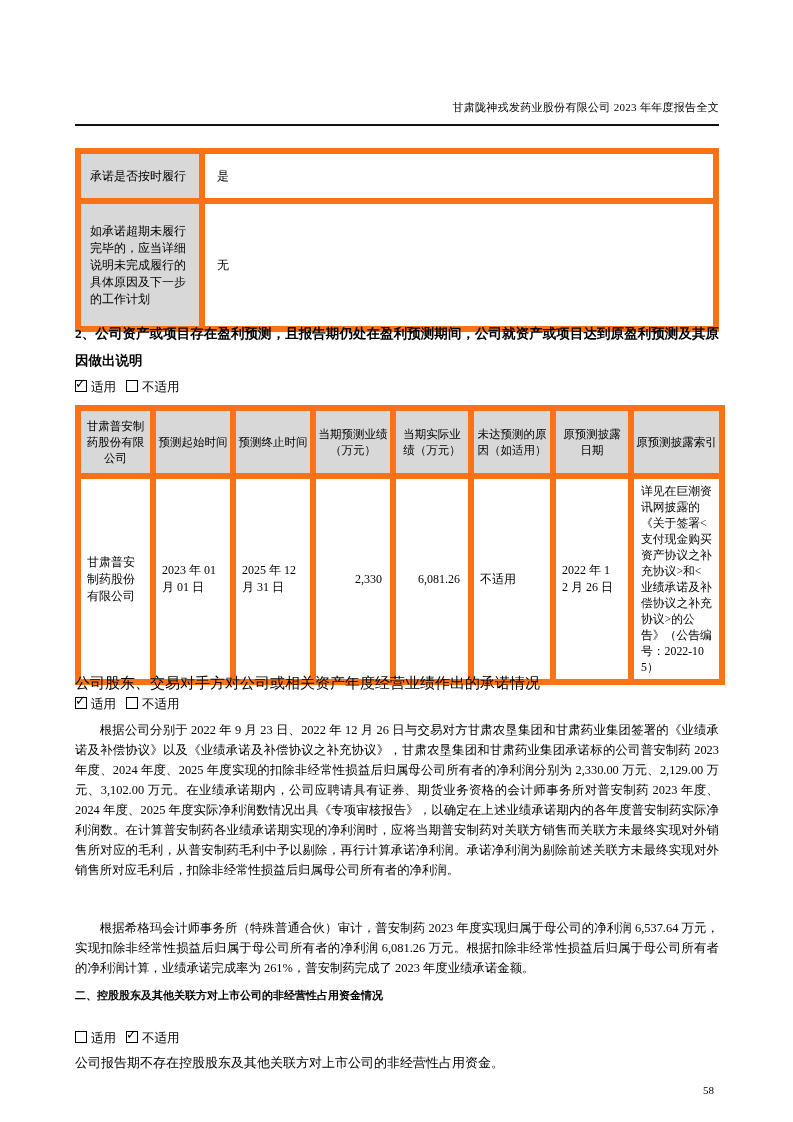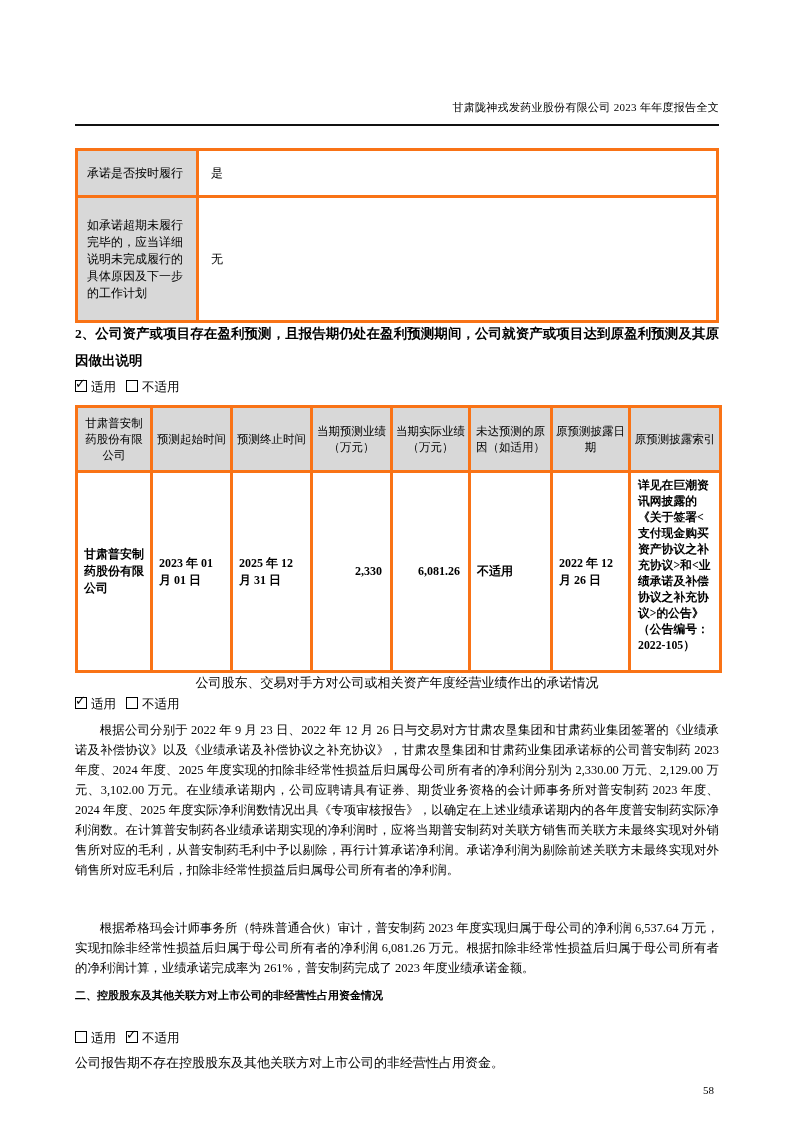--- a/index.html
+++ b/index.html
@@ -11,21 +11,21 @@
     font-family:"Liberation Serif","DejaVu Serif",serif;
     overflow:hidden;
     margin-top:48px;
   }
   .abs{position:absolute;}
   
   .doc-header{top:52px;left:75px;width:644px;text-align:right;font-size:11px;letter-spacing:.3px;}
   .header-rule{top:76px;left:75px;width:644px;border-top:2px solid #111;height:0;}
   
   table{border-collapse:collapse;table-layout:fixed;width:644px;}
-  td,th{border:3px solid #f97316;font-weight:normal;font-size:12px;word-break:break-all;}
+  td,th{border:6px solid #f97316;font-weight:normal;font-size:12px;word-break:break-all;}
   .shade{background:#d8d8d8;}
   
   .t1{top:100px;left:75px;}
   .t1 .lbl{width:100px;padding:4px 9px;line-height:17px;text-align:left;vertical-align:middle;}
   .t1 .val{padding:4px 12px;text-align:left;vertical-align:middle;}
   .t1 .r1 td{height:36px;}
   .t1 .r2 td{height:114px;}
   
   .sec2-heading{top:272px;left:75px;width:644px;font-size:13.5px;font-weight:bold;line-height:27px;text-align:justify;}
   
@@ -37,27 +37,27 @@
   .cb--checked::after{
     content:"✓";
     position:absolute;left:-1px;top:-5px;
     font-size:13px;font-weight:bold;
     font-family:"DejaVu Sans","Liberation Sans",sans-serif;
   }
   .app-gap{display:inline-block;width:10px;}
   
   .t2{top:357px;left:75px;}
   .t2 th{background:#d8d8d8;text-align:center;vertical-align:middle;padding:3px 2px;line-height:16px;font-size:11.5px;height:56px;}
-  .t2 td{vertical-align:middle;line-height:17px;padding:3px 6px;font-weight:bold;}
+  .t2 td{vertical-align:middle;line-height:17px;padding:3px 6px;}
   .t2 .row-main td{height:189px;}
   .t2 .num{text-align:right;padding-right:8px;}
   .t2 .datecell{padding-right:14px;}
   .t2 .idx{vertical-align:top;padding:4px 7px;line-height:16px;font-size:11.8px;}
   
-  .note-title{top:626px;left:75px;width:644px;font-size:13px;text-align:center;}
+  .note-title{top:626px;left:75px;width:644px;font-size:15px;}
   .para{left:75px;width:644px;font-size:12.4px;line-height:20px;text-align:justify;text-indent:2em;}
   .para1{top:672px;}
   .goodwill-line{top:844px;left:75px;width:644px;font-size:12.3px;}
   .para2{top:870px;}
   
   .sec-two-heading{top:940px;left:75px;width:644px;font-size:11px;font-weight:bold;}
   .sec-two-body{top:1006px;left:75px;width:644px;font-size:13px;}
   
   .page-num{top:1036px;left:75px;width:644px;text-align:right;font-size:11px;padding-right:5px;box-sizing:border-box;}
 </style>

